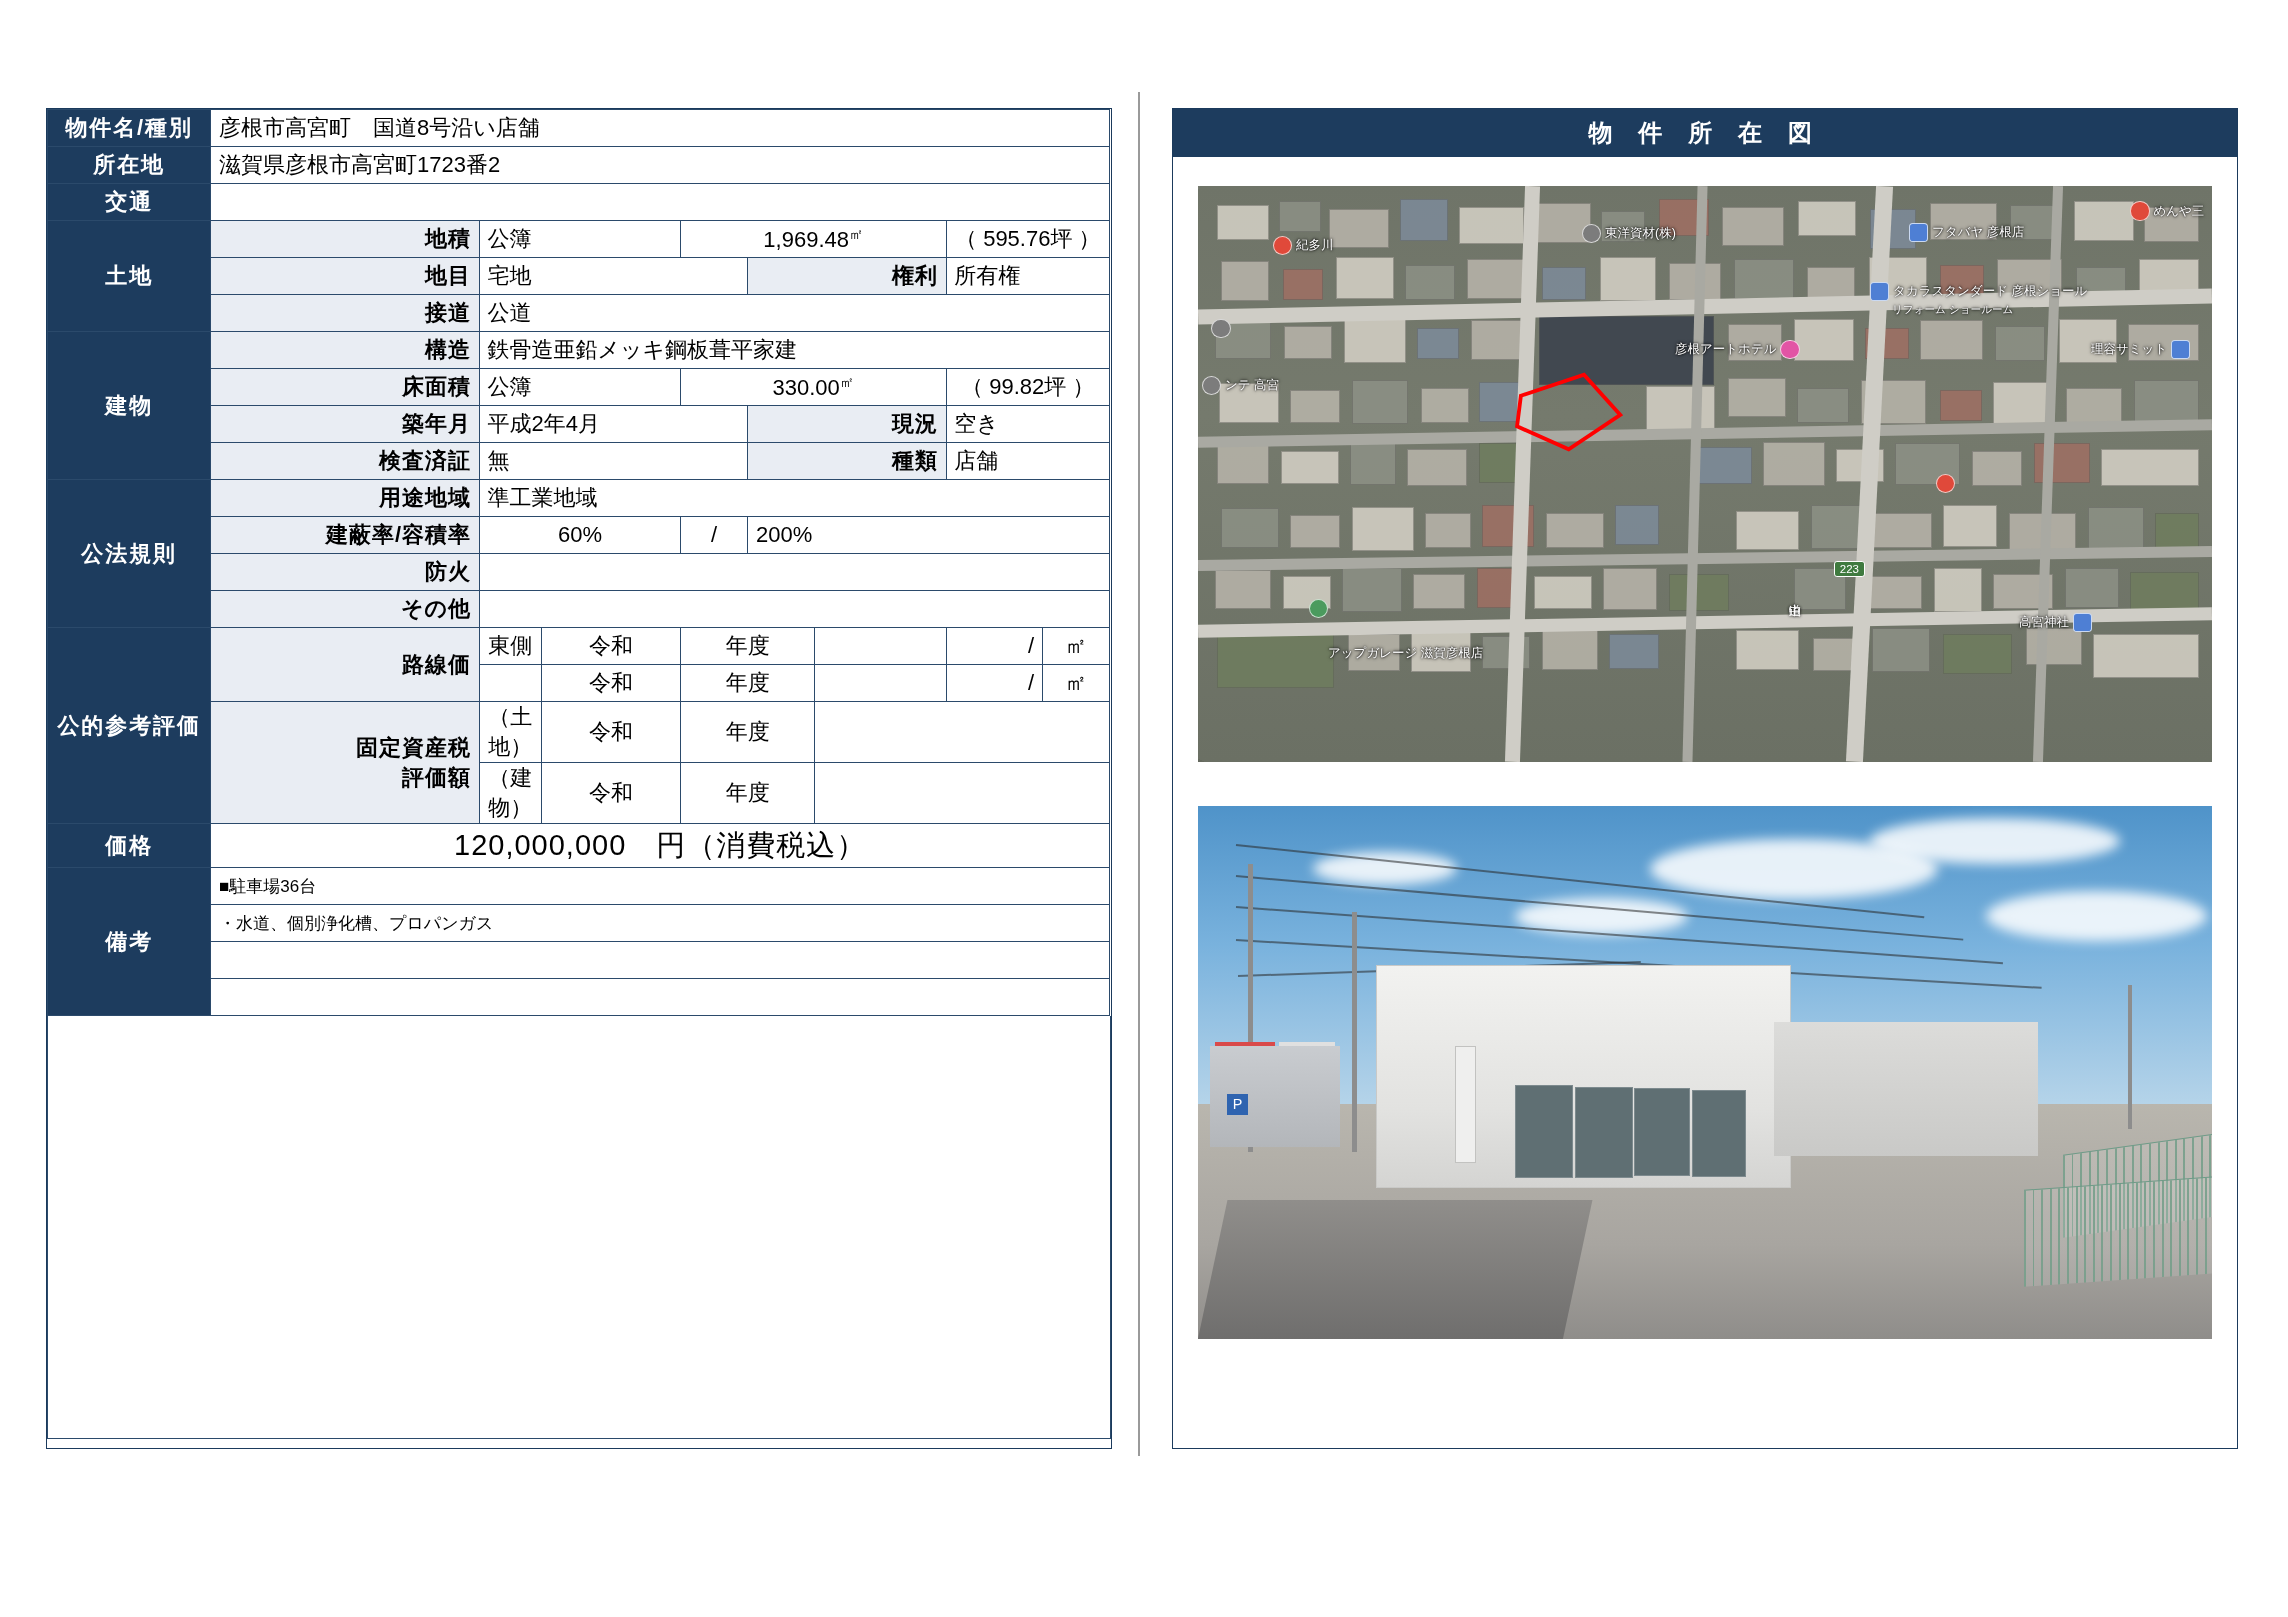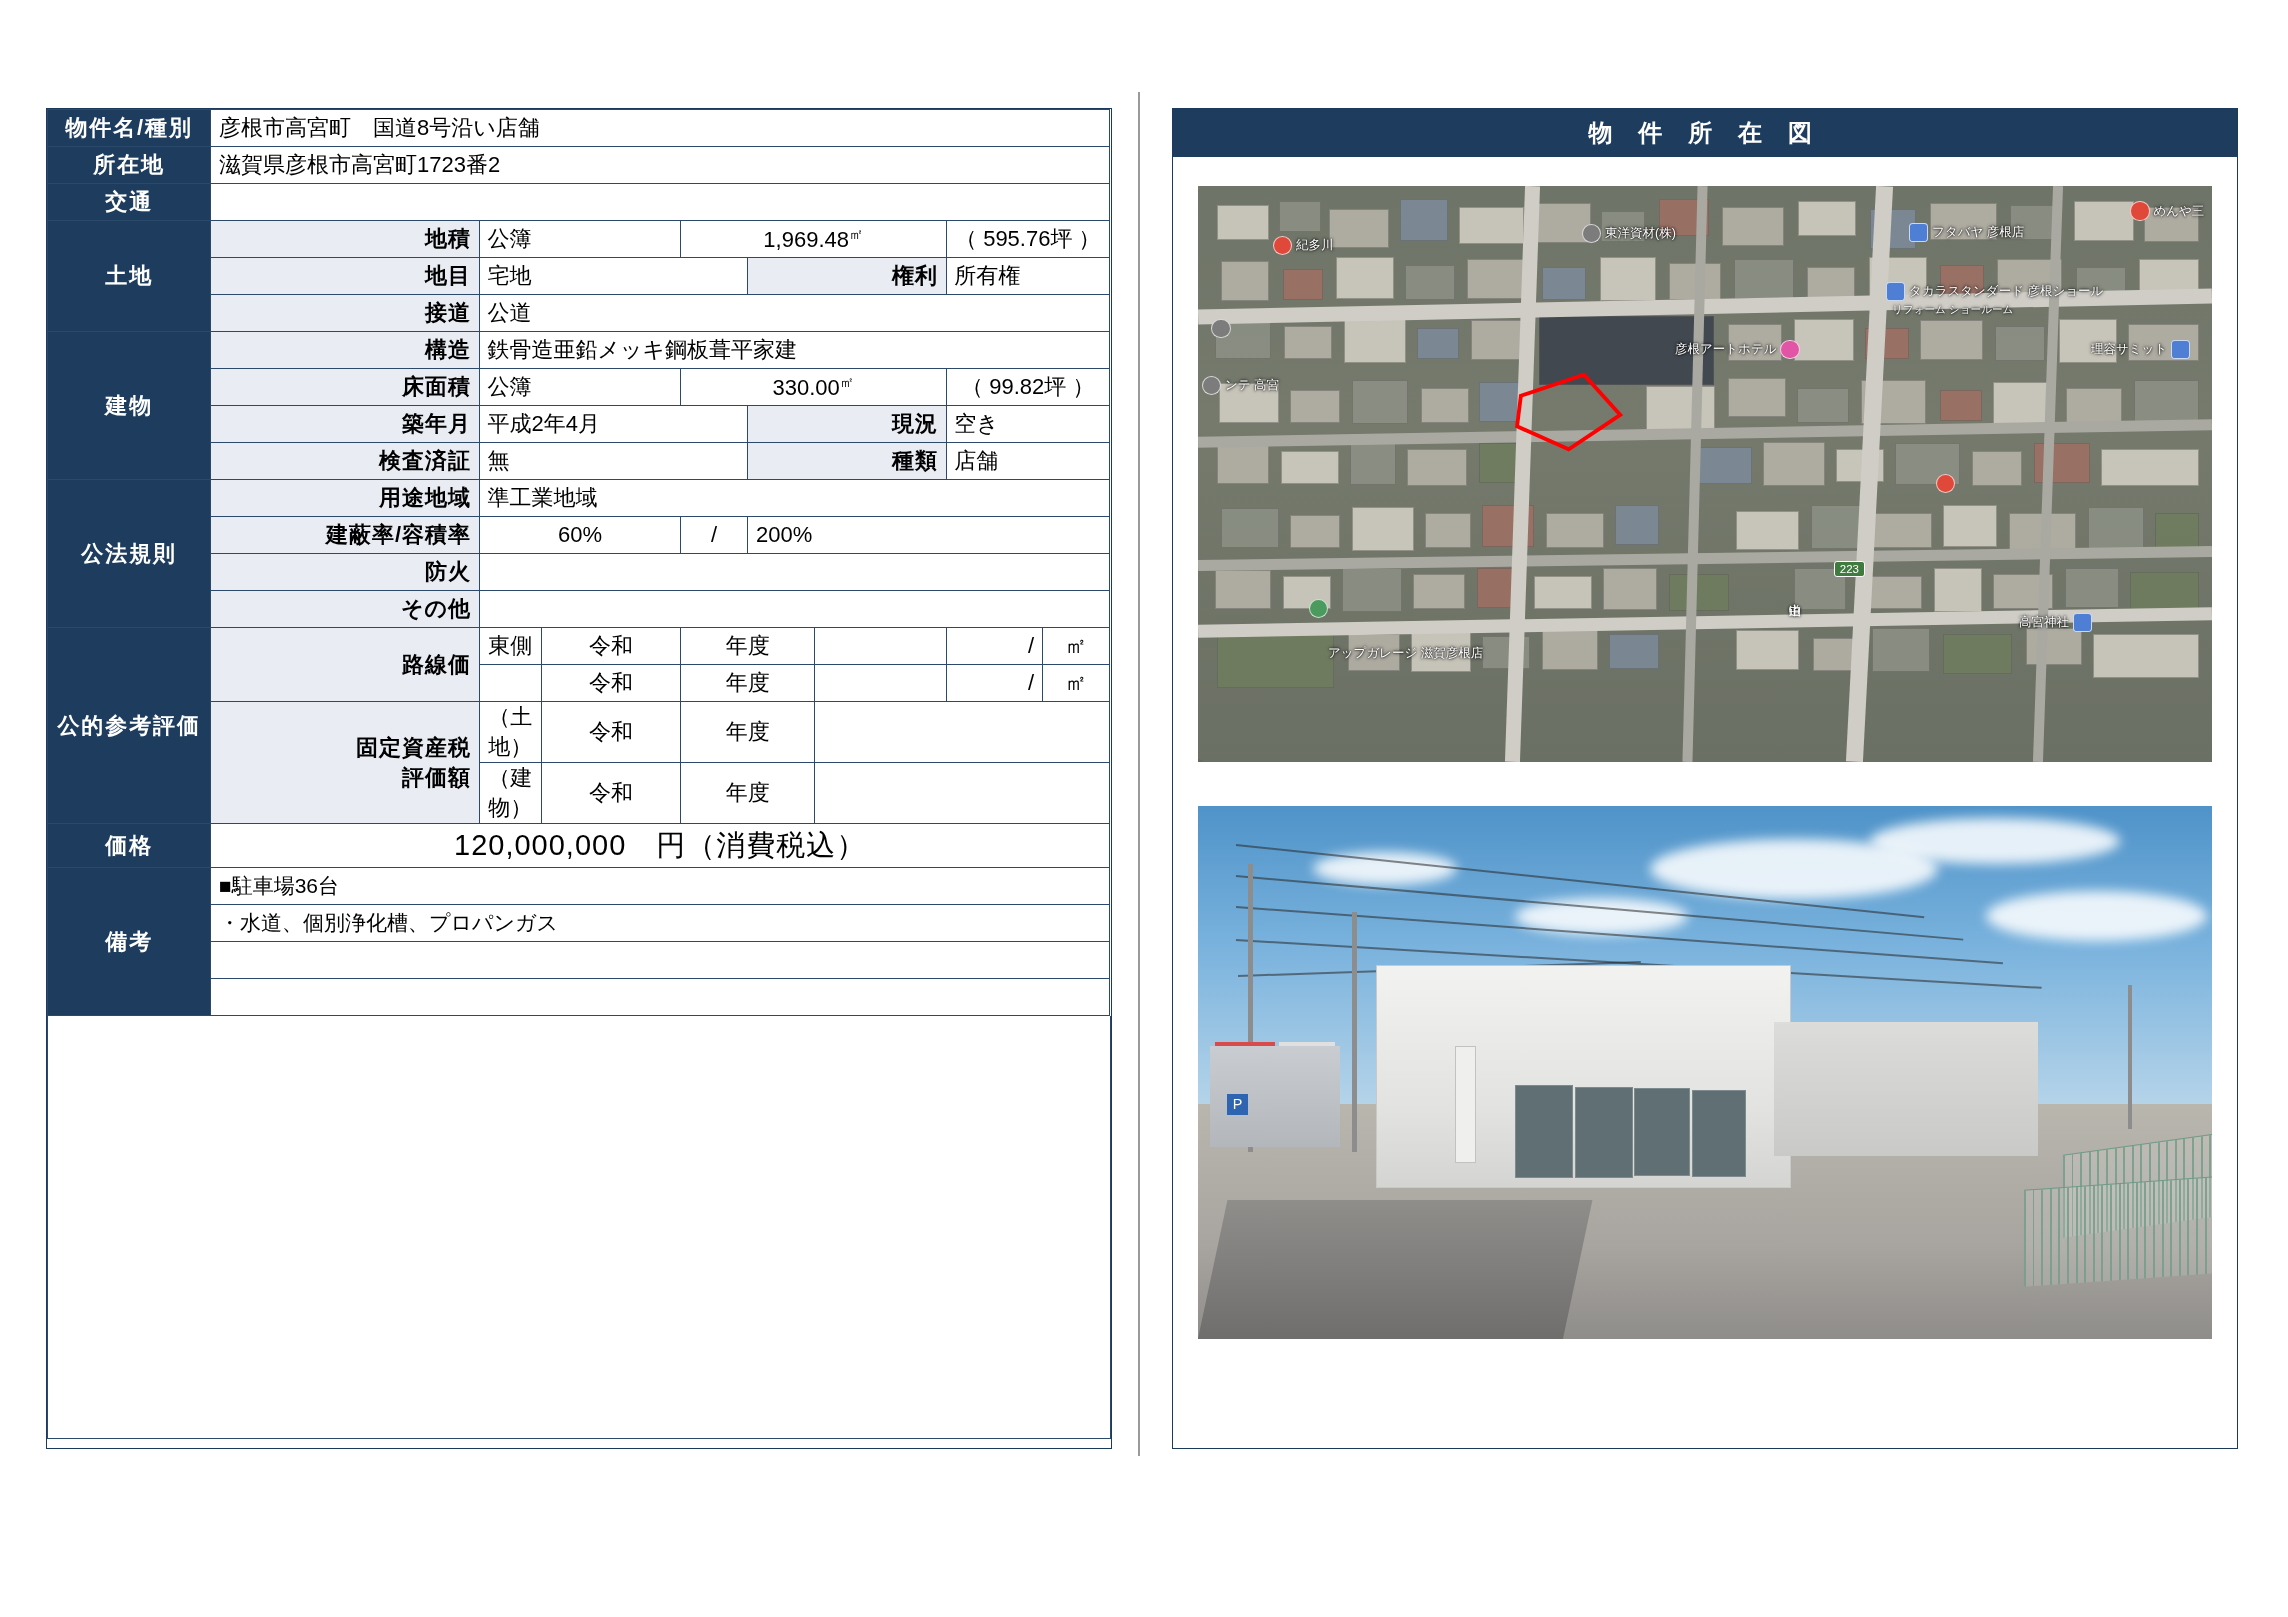--- a/index.html
+++ b/index.html
@@ -96,21 +96,21 @@
     font-size: 29px;
     letter-spacing: 1px;
   }
   .sup {
     font-size: 14.4px;
     vertical-align: super;
   }
   .note-cell {
     text-align: left;
     padding-left: 13.4px;
-    font-size: 21px;
+    font-size: 17px;
   }
   .big-blank {
     height: 423px;
     background: #fff;
     border: 1px solid #2b4a6b;
     border-top: none;
     box-sizing: border-box;
   }
 
   
@@ -625,21 +625,21 @@
         <span>東洋資材(株)</span>
       </div>
       <div class="poi" style="left:711px; top:37px;">
         <span class="pin"></span>
         <span>フタバヤ 彦根店</span>
       </div>
       <div class="poi red" style="left:75px; top:50px;">
         <span class="pin"></span>
         <span>紀多川</span>
       </div>
-      <div class="poi" style="left:688px; top:96px;text-align:center;">
+      <div class="poi" style="left:672px; top:96px;text-align:center;">
         <span class="pin"></span>
         <span>タカラスタンダード 彦根ショール</span>
       </div>
       <div class="poi" style="left:694px; top:117px; font-size:10.6px;">
         <span>リフォーム ショールーム</span>
       </div>
       <div class="poi pink" style="left:477px; top:154px;">
         <span>彦根アートホテル</span>
         <span class="pin"></span>
       </div>

